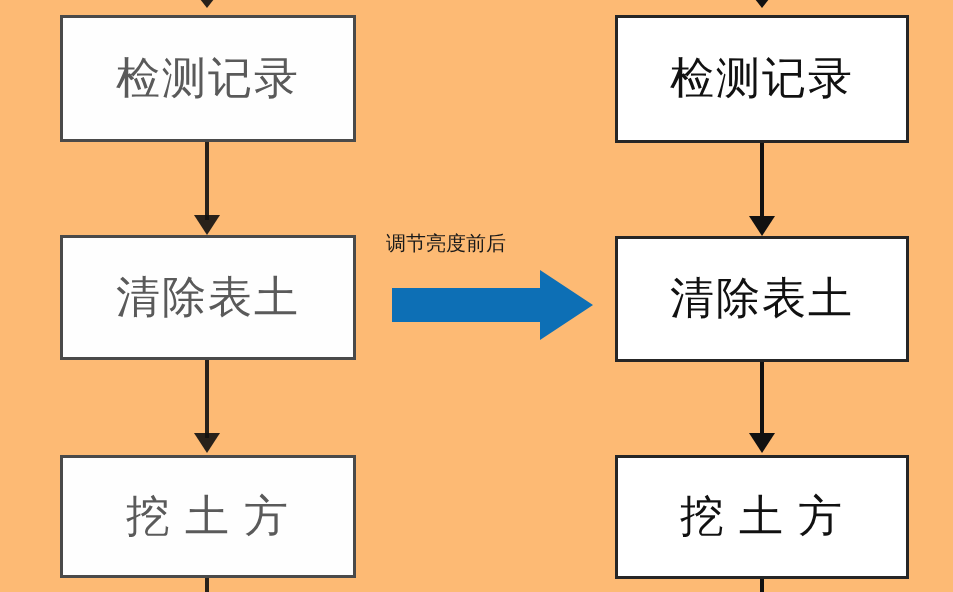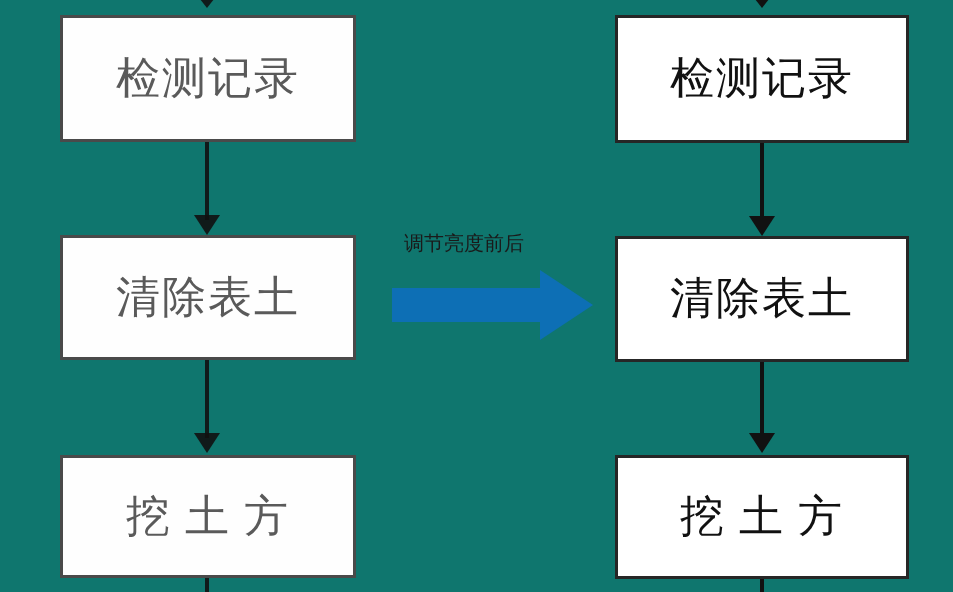--- a/index.html
+++ b/index.html
@@ -7,21 +7,21 @@
     padding: 0;
     background: #ffffff;
   }
   body {
     font-family: "Liberation Serif", "DejaVu Serif", serif;
   }
   #stage {
     position: relative;
     width: 953px;
     height: 592px;
-    background: #0f766e;
+    background: #fdba74;
     overflow: hidden;
   }
 
   
   .node {
     position: absolute;
     box-sizing: border-box;
     background: #fdfdfd;
     border: 3px solid #2b2b2b;
     display: flex;
@@ -128,21 +128,21 @@
     <div class="conn" style="left:205px; top:360px; height:78px;"></div>
     <div class="conn-head" style="left:194px; top:433px;"></div>
 
     <div class="node" style="left:60px; top:455px; width:296px; height:123px;">
       <span class="label" style="font-size:44px; letter-spacing:2px;">挖 土 方</span>
     </div>
 
     <div class="stub" style="left:205px; top:578px; height:14px;"></div>
   </div>
 
-  <div class="transition-label" style="left:404px; top:230px;">调节亮度前后</div>
+  <div class="transition-label" style="left:386px; top:230px;">调节亮度前后</div>
 
   <svg class="big-arrow" style="left:390px; top:268px;" width="205" height="74" viewBox="0 0 205 74">
     <polygon points="2,20 150,20 150,2 203,37 150,72 150,54 2,54" fill="#0d6fb5"></polygon>
   </svg>
 
   <div class="col-right">
 
     <div class="conn-head clipped" style="left:751px; top:-6px;"></div>
 
     <div class="node" style="left:615px; top:15px; width:294px; height:128px;">

